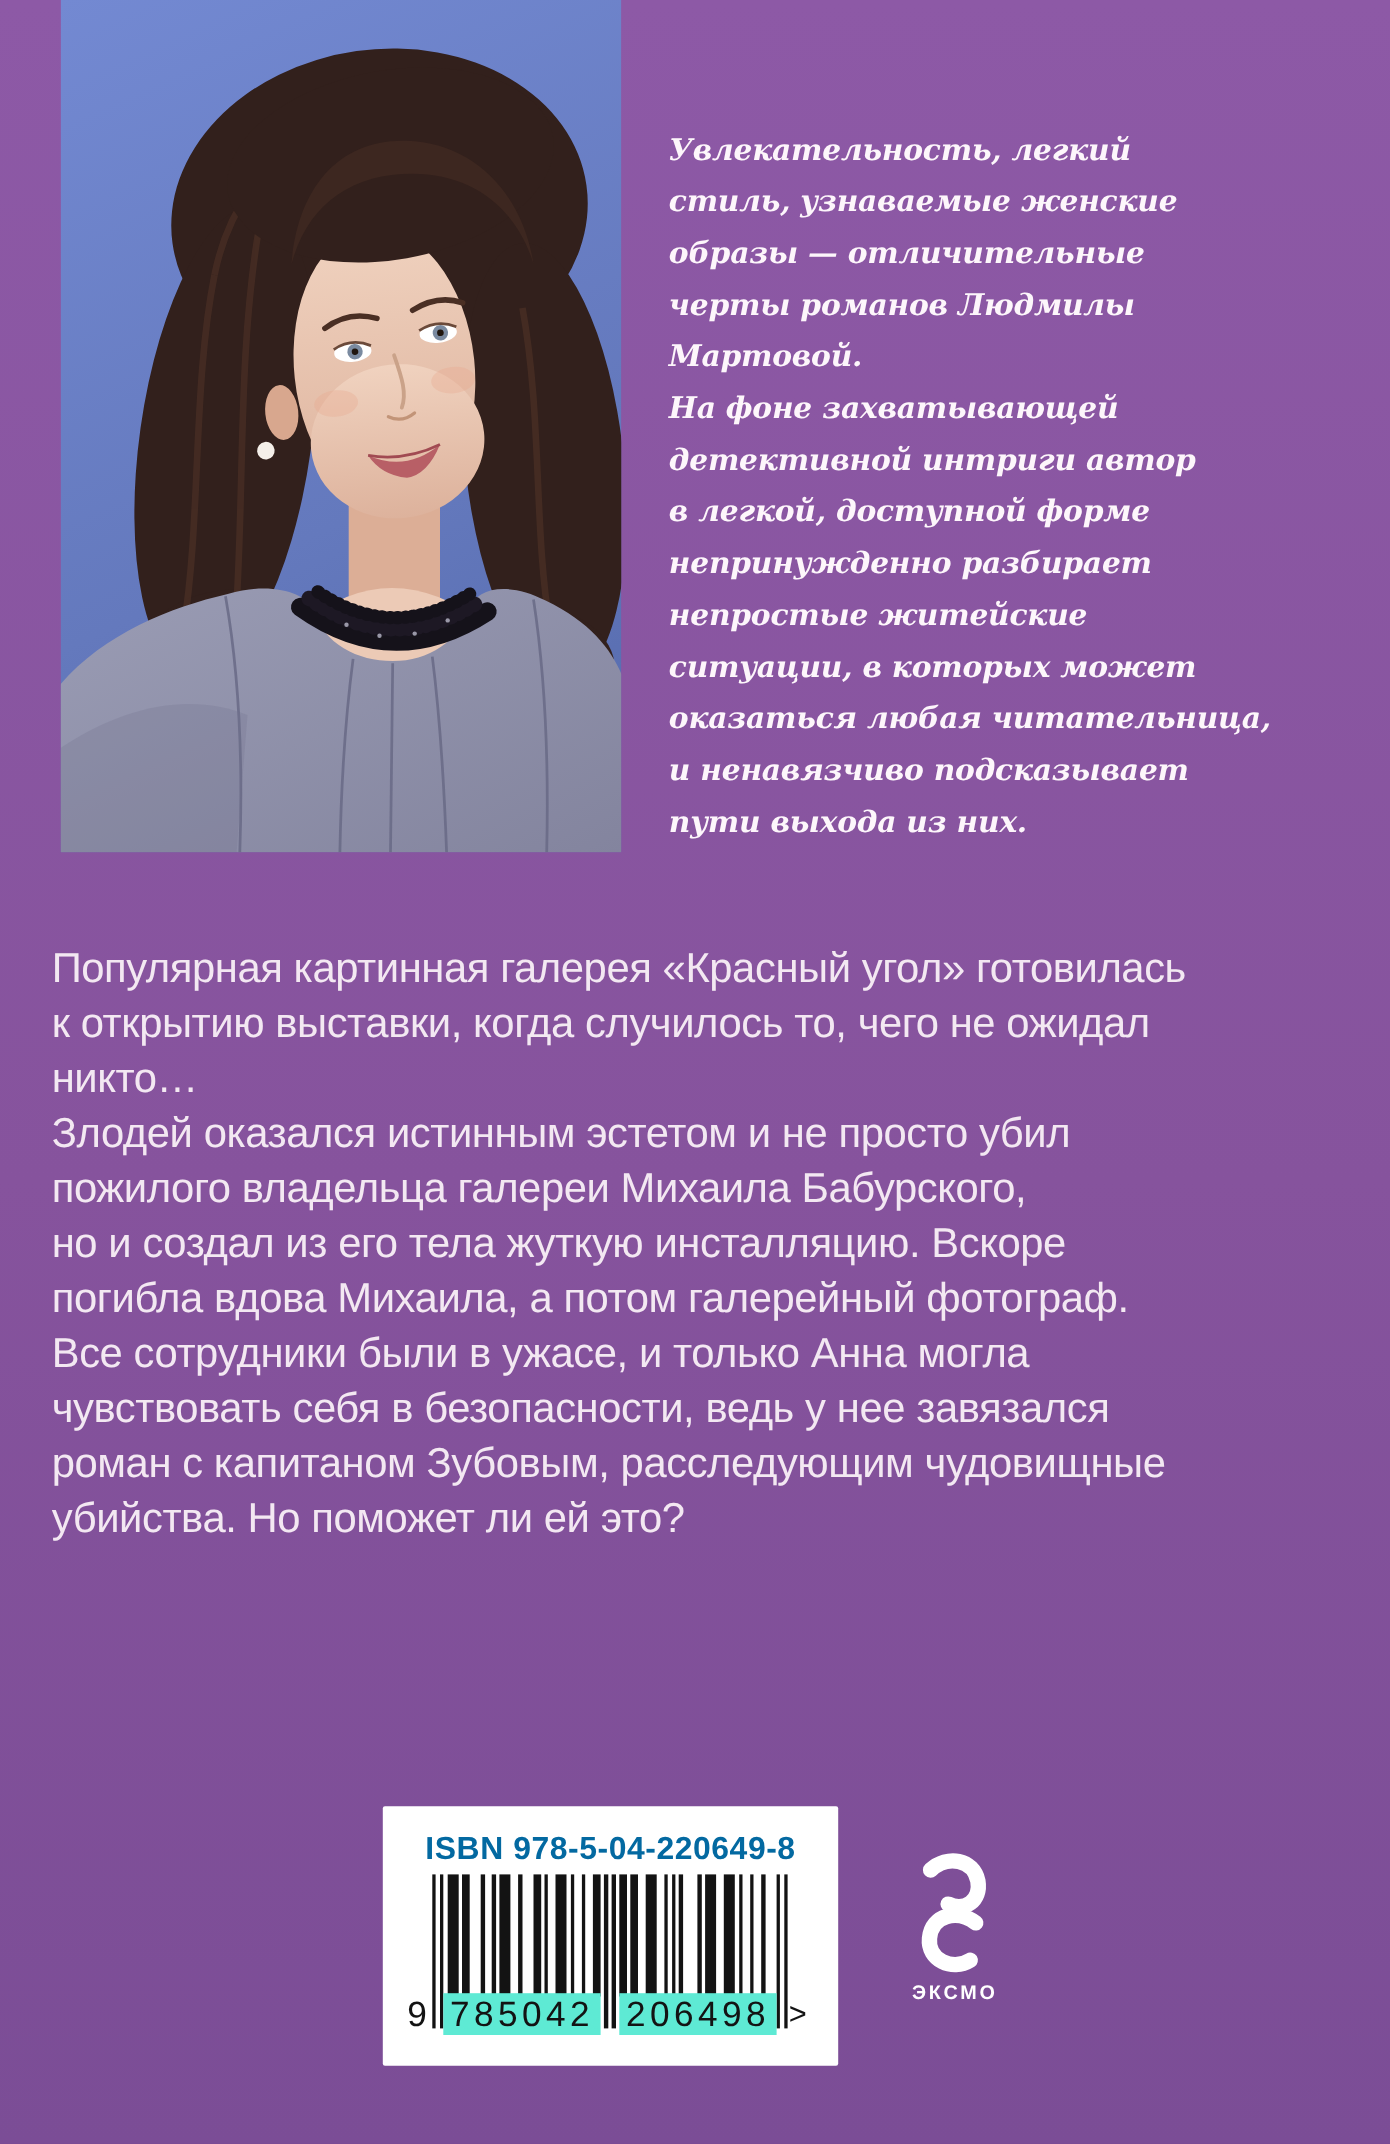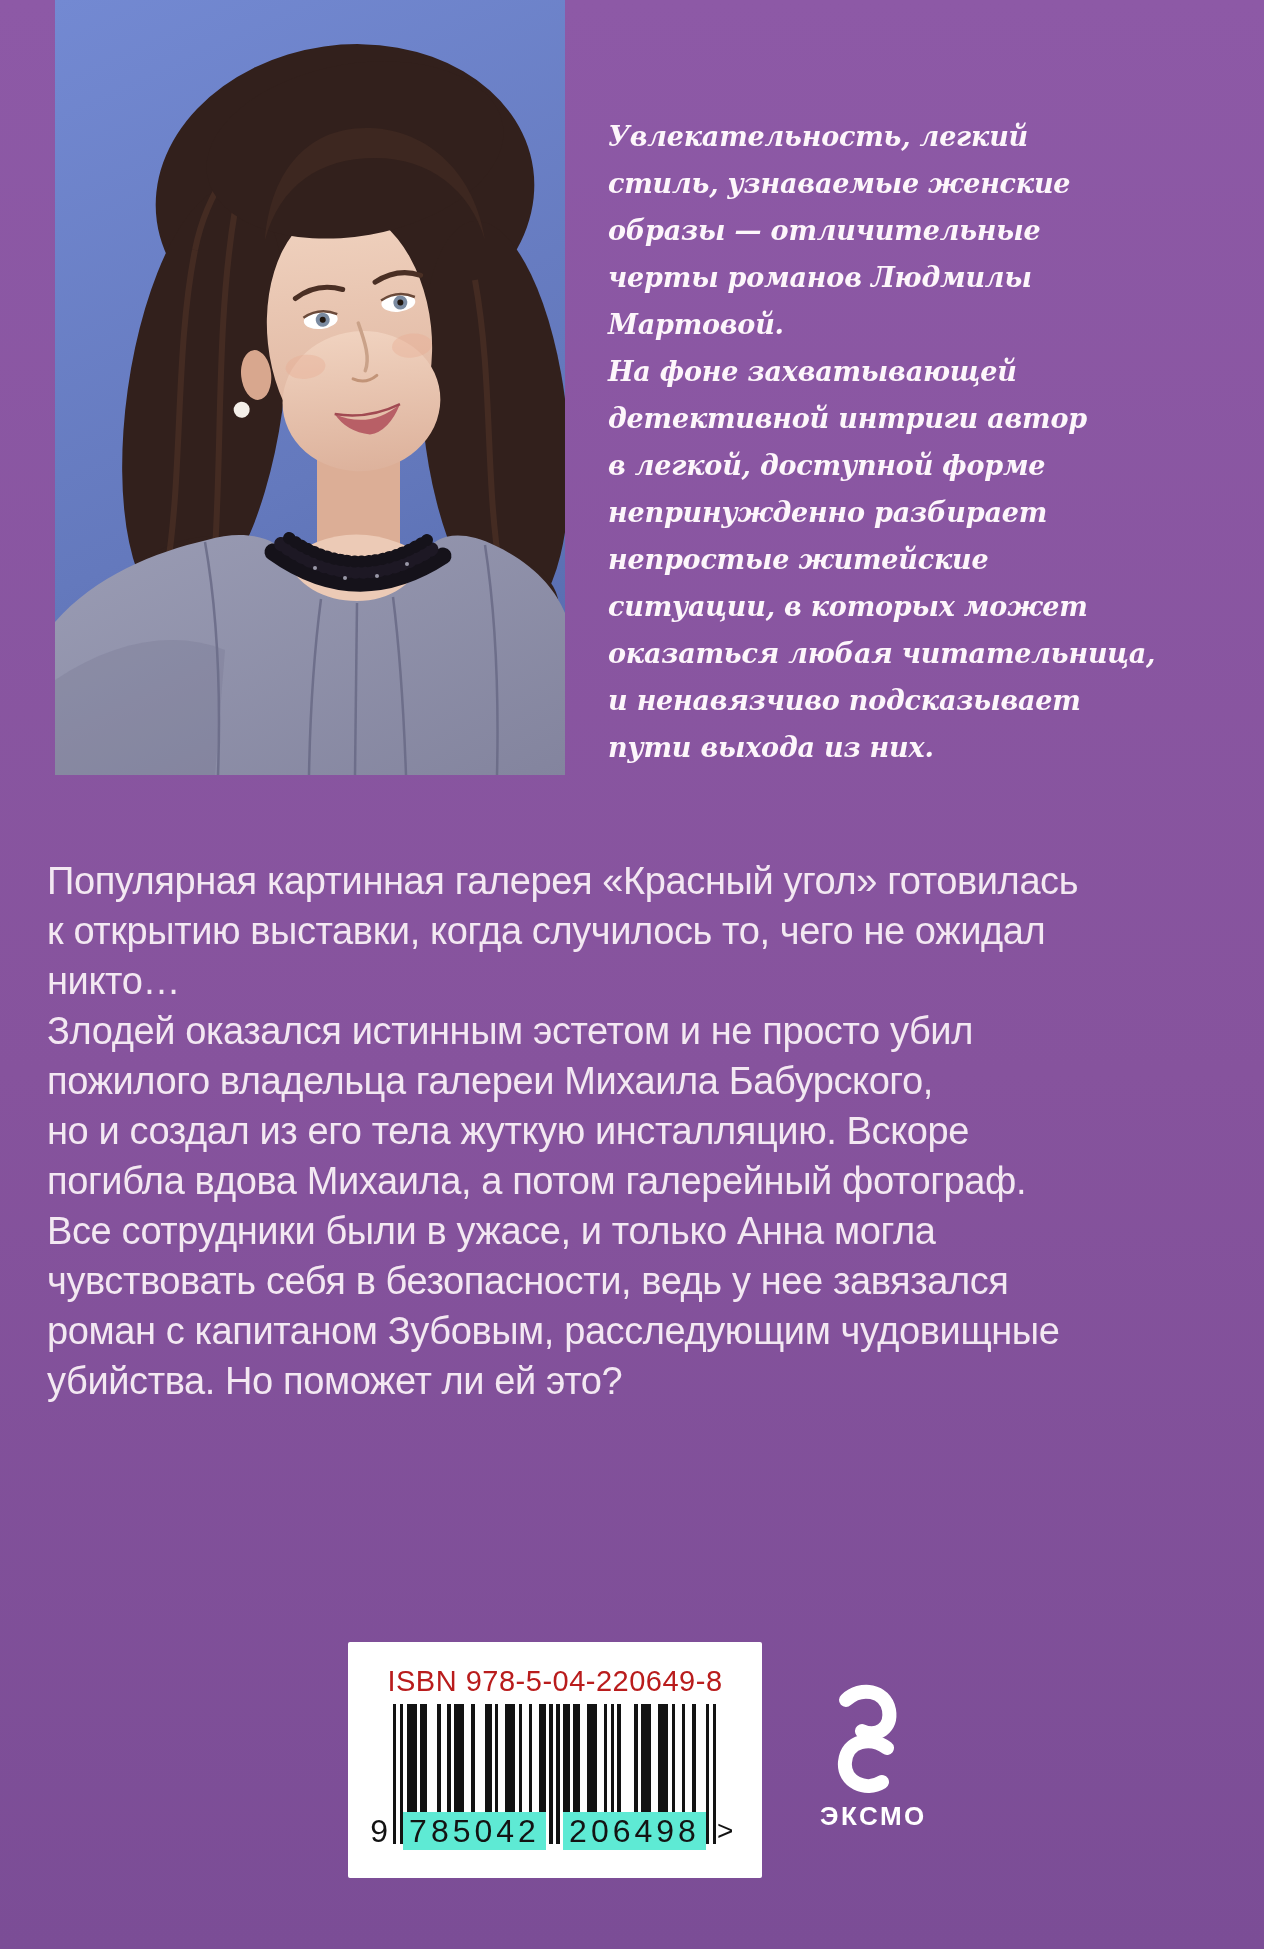--- a/index.html
+++ b/index.html
@@ -25,39 +25,39 @@
     font-size:38px;line-height:50px;color:#f3e8f2;
     letter-spacing:-0.4px;white-space:pre-line;font-weight:400;
   }
   
   .isbn-box{
     position:absolute;left:348px;top:1642px;width:414px;height:236px;
     background:#ffffff;border-radius:2px;
   }
   .isbn-label{
     position:absolute;left:0;top:23px;width:100%;text-align:center;
-    font-size:29px;letter-spacing:0.5px;color:#b91c1c;font-weight:400;
+    font-size:29px;letter-spacing:0.5px;color:#0369a1;font-weight:700;
   }
   .barcode{position:absolute;left:45px;top:62px;width:323px;height:148px;}
   .barcode .bar{position:absolute;top:0;height:111px;background:#131313;}
   .barcode .bar.tall{height:140px;}
   .bc-digit{
     position:absolute;top:108px;height:38px;line-height:38px;
     font-size:32px;color:#131313;background:#5eead4;
     font-family:"Liberation Sans",sans-serif;
   }
   .bc-lead{left:-29px;width:24px;text-align:right;background:transparent;}
   .bc-g1{left:10px;width:143px;text-align:center;letter-spacing:4px;}
   .bc-g2{left:170px;width:143px;text-align:center;letter-spacing:4px;}
   .bc-end{left:324px;width:30px;text-align:left;background:transparent;font-size:28px;}
   
   .logo{position:absolute;left:820px;top:1683px;width:96px;text-align:center;}
   .logo svg{display:block;margin:0 auto;}
   .logo-name{
-    margin-top:6px;font-size:26px;font-weight:bold;color:#ffffff;
+    margin-top:6px;font-size:18px;font-weight:bold;color:#ffffff;
     letter-spacing:2.5px;
   }
 </style>
 </head>
 <body>
 
 <div class="page">
 
   <div class="photo">
     <svg viewBox="0 0 510 775" xmlns="http://www.w3.org/2000/svg">

